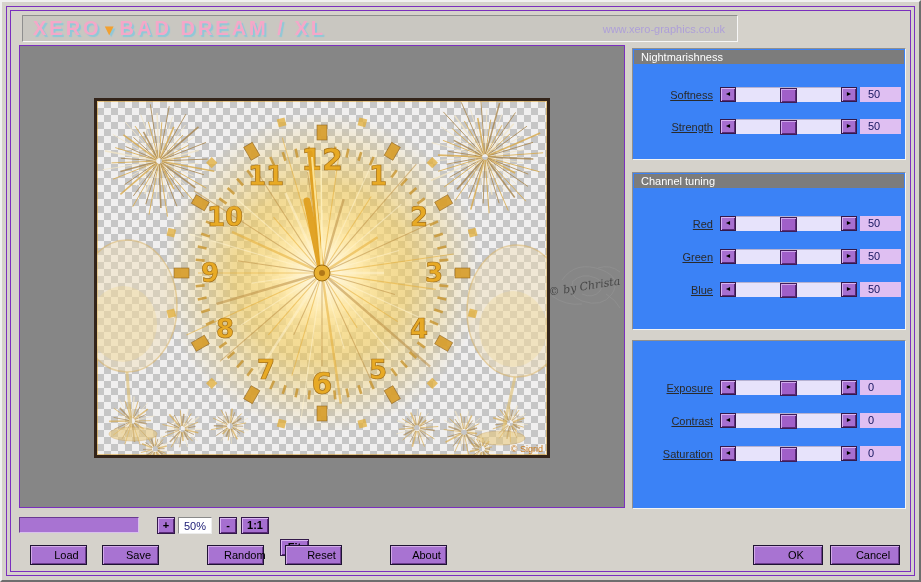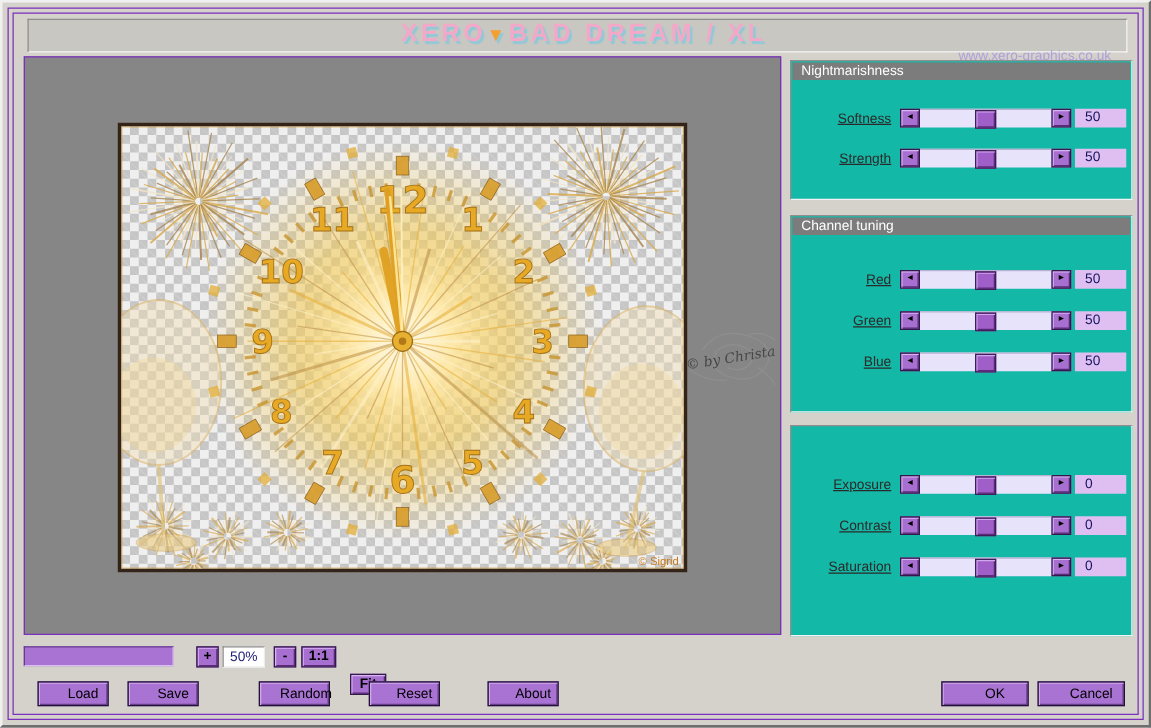--- a/index.html
+++ b/index.html
@@ -1,44 +1,44 @@
 <!DOCTYPE html>
 <html><head>
 <meta charset="utf-8">
 <style>
   html,body{margin:0;padding:0;background:#9a9a9a;font-family:"Liberation Sans",sans-serif;}
   .window{position:relative;width:921px;height:582px;margin:0 auto;background:#D5D2CB;
     border:2px solid;border-color:#F0F0F0 #6E6E6E #6E6E6E #F0F0F0;box-sizing:border-box;overflow:hidden;}
   .pin1{position:absolute;inset:4px;border:1px solid #7B2FBE;pointer-events:none;}
   .pin2{position:absolute;inset:8px;border:1px solid #7B2FBE;pointer-events:none;}
 
-  .titlebar{position:absolute;left:20px;top:13px;width:880px;height:27px;background:#C9C7C1;
+  .titlebar{position:absolute;left:20px;top:13px;width:716px;height:27px;background:#C9C7C1;
     border:1px solid;border-color:#8E8E8E #F7F7F7 #F7F7F7 #8E8E8E;box-sizing:border-box;
-    display:flex;align-items:center;flex-direction:column;}
+    display:flex;align-items:center;}
   .title{margin-left:10px;font-size:20px;font-weight:bold;letter-spacing:3px;color:#F4A8C8;
     text-shadow:2px 2px 1px #8FC8D8;white-space:nowrap;}
   .title .tri{color:#F2A030;font-size:15px;text-shadow:2px 2px 1px #8FC8D8;}
   .url{margin-left:auto;margin-right:12px;font-size:11px;color:#AEA0D8;}
 
   .preview-area{position:absolute;left:17px;top:43px;width:606px;height:463px;
     background:#868686;border:1px solid #7B2FBE;box-sizing:border-box;}
 
   .image{position:absolute;left:92px;top:96px;width:456px;height:360px;box-sizing:border-box;
     border:3px solid #33241A;
     background-color:#F0EFEF;
     background-image:
       linear-gradient(45deg,#C6C6C6 25%,transparent 25%,transparent 75%,#C6C6C6 75%),
       linear-gradient(45deg,#C6C6C6 25%,transparent 25%,transparent 75%,#C6C6C6 75%);
     background-size:14px 14px;background-position:0 0,7px 7px;
     box-shadow:inset 0 0 0 1px rgba(216,156,40,.55);}
   .image svg{display:block;}
 
   .watermark{position:absolute;left:540px;top:246px;width:86px;height:72px;}
 
-  .panel{position:absolute;left:630px;width:274px;background:#14b8a6;box-sizing:border-box;
+  .panel{position:absolute;left:630px;width:274px;background:#3b82f6;box-sizing:border-box;
     border:1px solid;border-color:#8F8F8F #F3F3F3 #F3F3F3 #8F8F8F;}
   .panel-header{height:14px;margin:1px;background:#7C7C7C;color:#FFFFFF;font-size:11px;
     line-height:14px;padding-left:7px;}
   .srow{position:absolute;left:0;width:100%;height:15px;display:flex;align-items:center;}
   .slabel{width:80px;text-align:right;font-size:11px;color:#2A2A2A;margin-right:7px;text-decoration:underline;}
   .sarrow{width:16px;height:15px;box-sizing:border-box;background:#A66FD0;
     border:1px solid #33194A;box-shadow:inset 1px 1px 0 #D9B4F2, inset -1px -1px 0 #5A2A78;
     color:#000;font-size:7px;line-height:12px;text-align:center;cursor:pointer;}
   .strack{position:relative;width:105px;height:15px;background:#E7E3FB;box-sizing:border-box;
     border-top:1px solid #B6B2D2;}
@@ -630,21 +630,21 @@
   <div class="progress"></div>
   <div class="zbtn" style="left:155px;width:18px;">+</div>
   <div class="zoomval">50%</div>
   <div class="zbtn" style="left:217px;width:18px;">-</div>
   <div class="zbtn" style="left:239px;width:28px;">1:1</div>
   <div class="zbtn" style="left:278px;width:29px;margin-top:22px;">Fit</div>
 
   <div class="btn" style="left:28px;width:57px;">Load</div>
   <div class="btn" style="left:100px;width:57px;">Save</div>
   <div class="btn" style="left:205px;width:57px;">Random</div>
-  <div class="btn" style="left:293px;width:57px;">Reset</div>
+  <div class="btn" style="left:283px;width:57px;">Reset</div>
   <div class="btn" style="left:388px;width:57px;">About</div>
   <div class="btn" style="left:751px;width:70px;">OK</div>
   <div class="btn" style="left:828px;width:70px;">Cancel</div>
 <div class="panel" style="top: 46px; height: 112px;">
       <div class="panel-header">Nightmarishness</div>
       <div class="srow" style="top: 38px;">
         <span class="slabel">Softness</span>
         <span class="sarrow">◄</span>
         <span class="strack">
           <span class="sthumb"></span>

